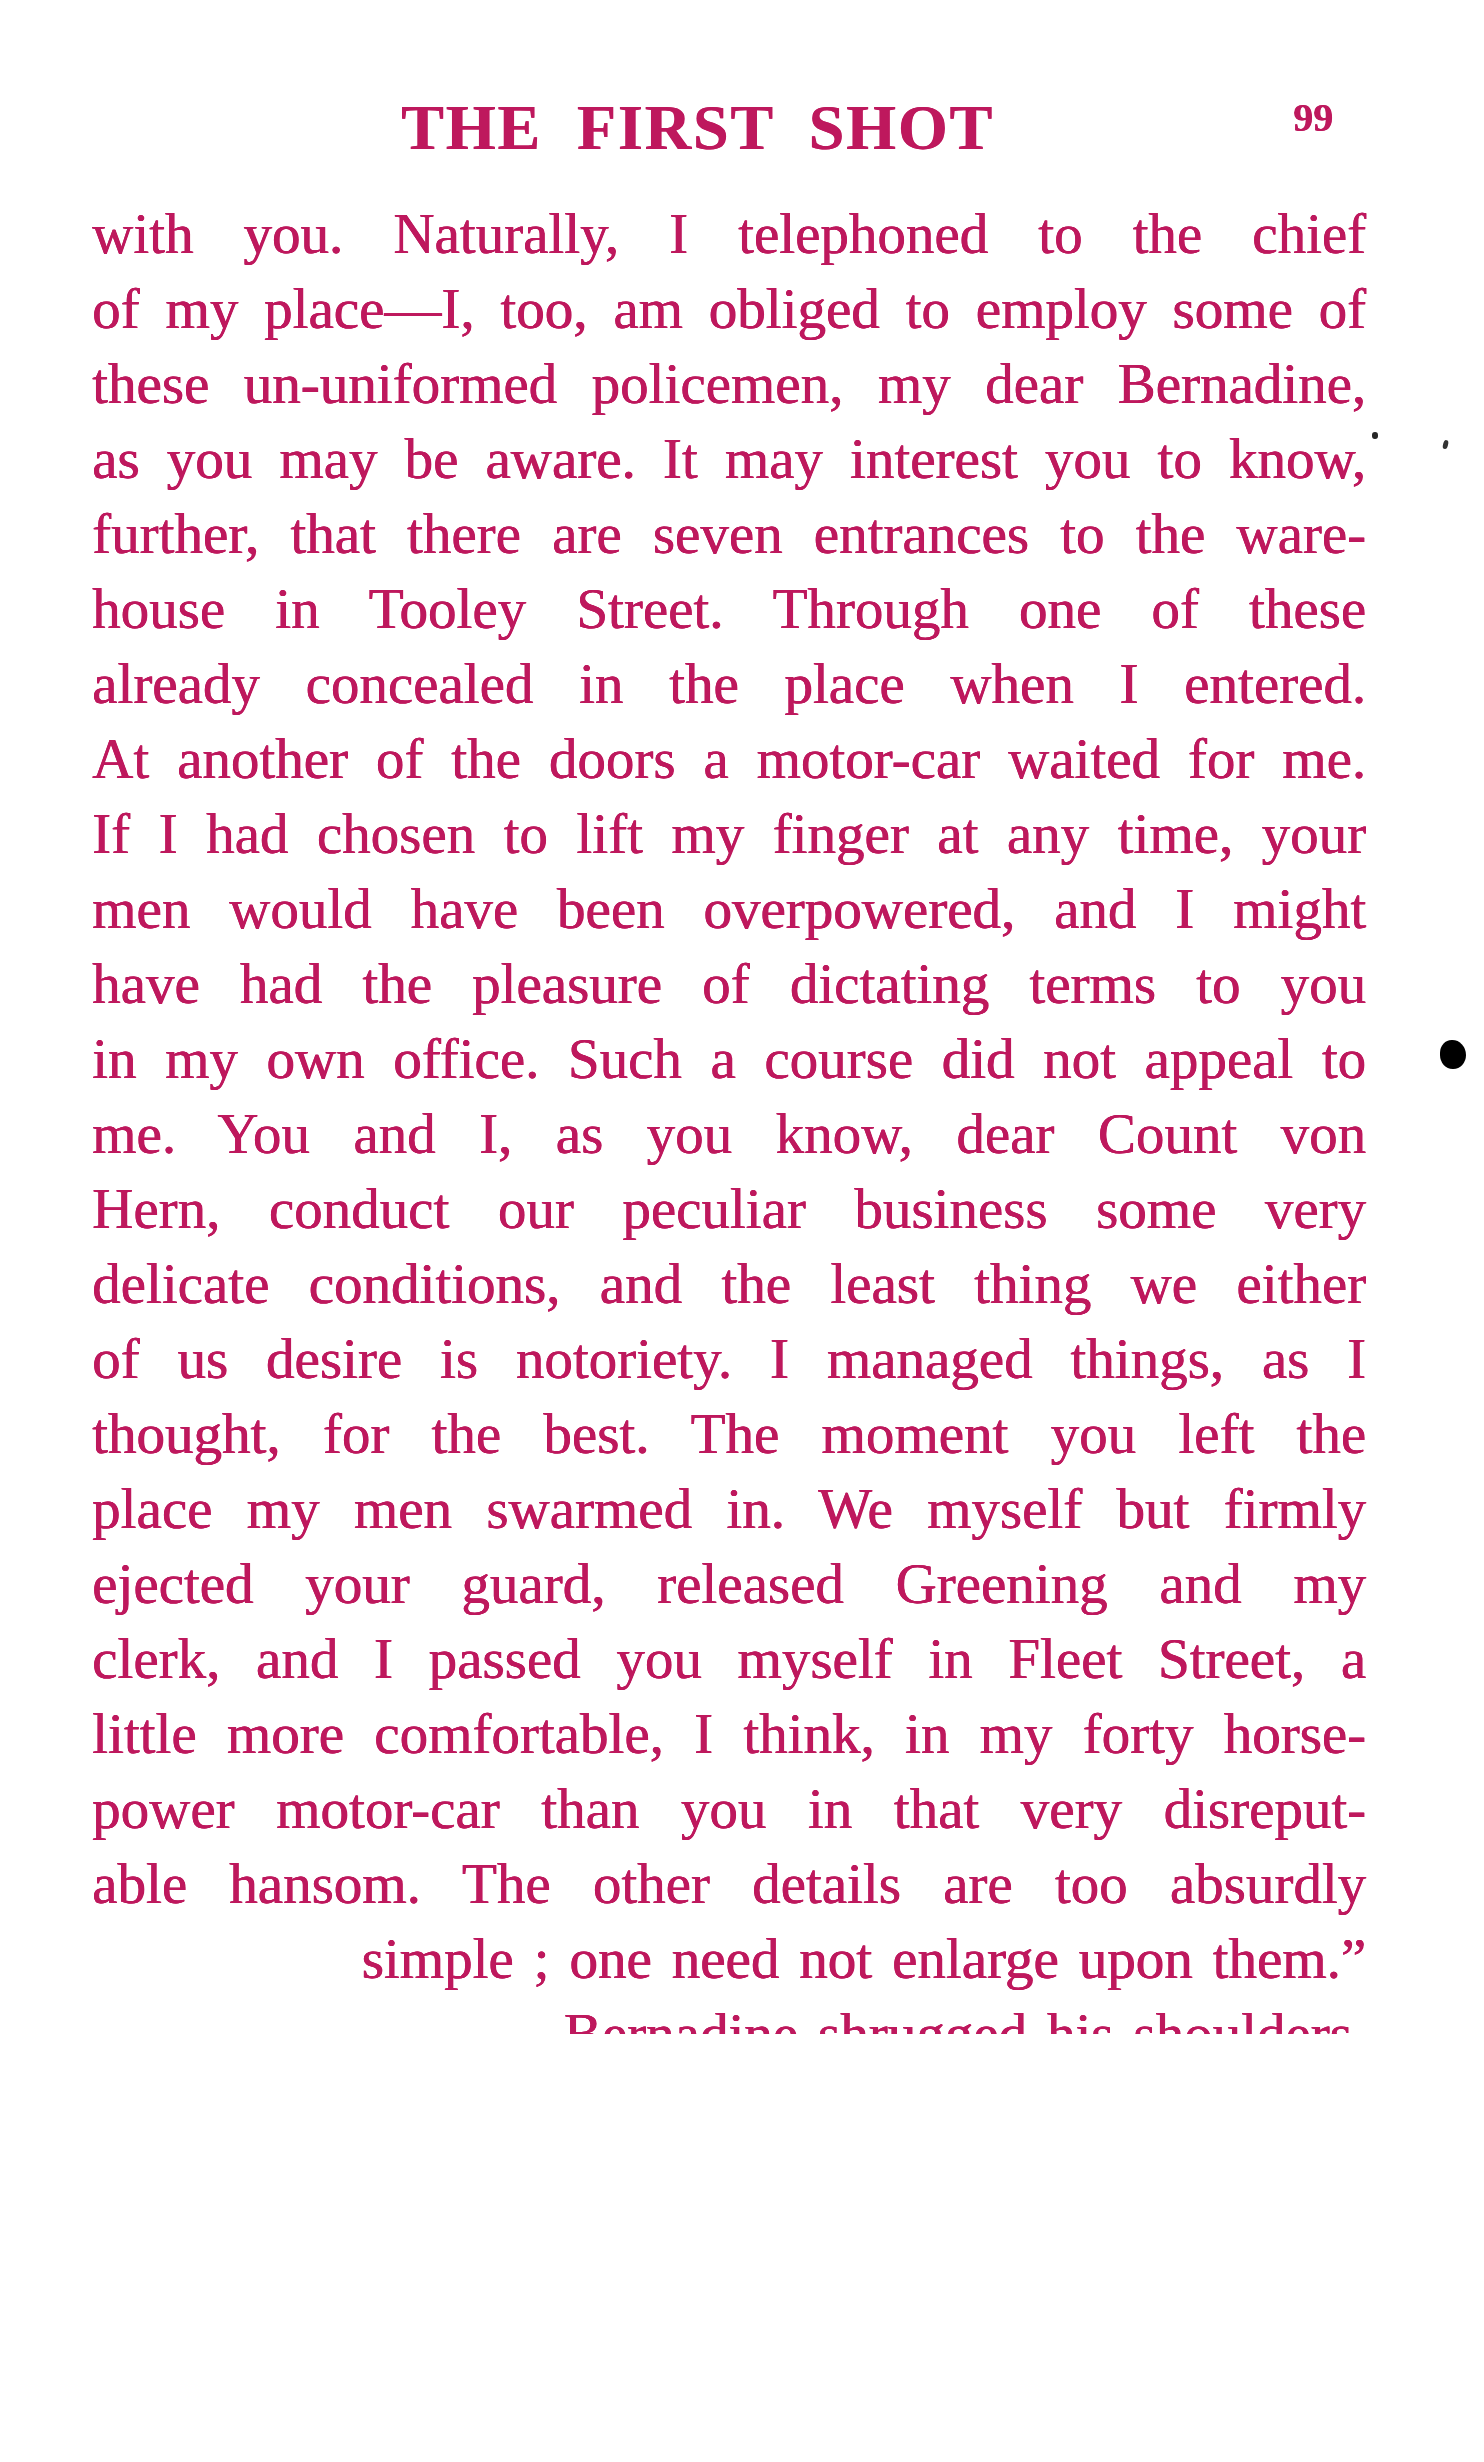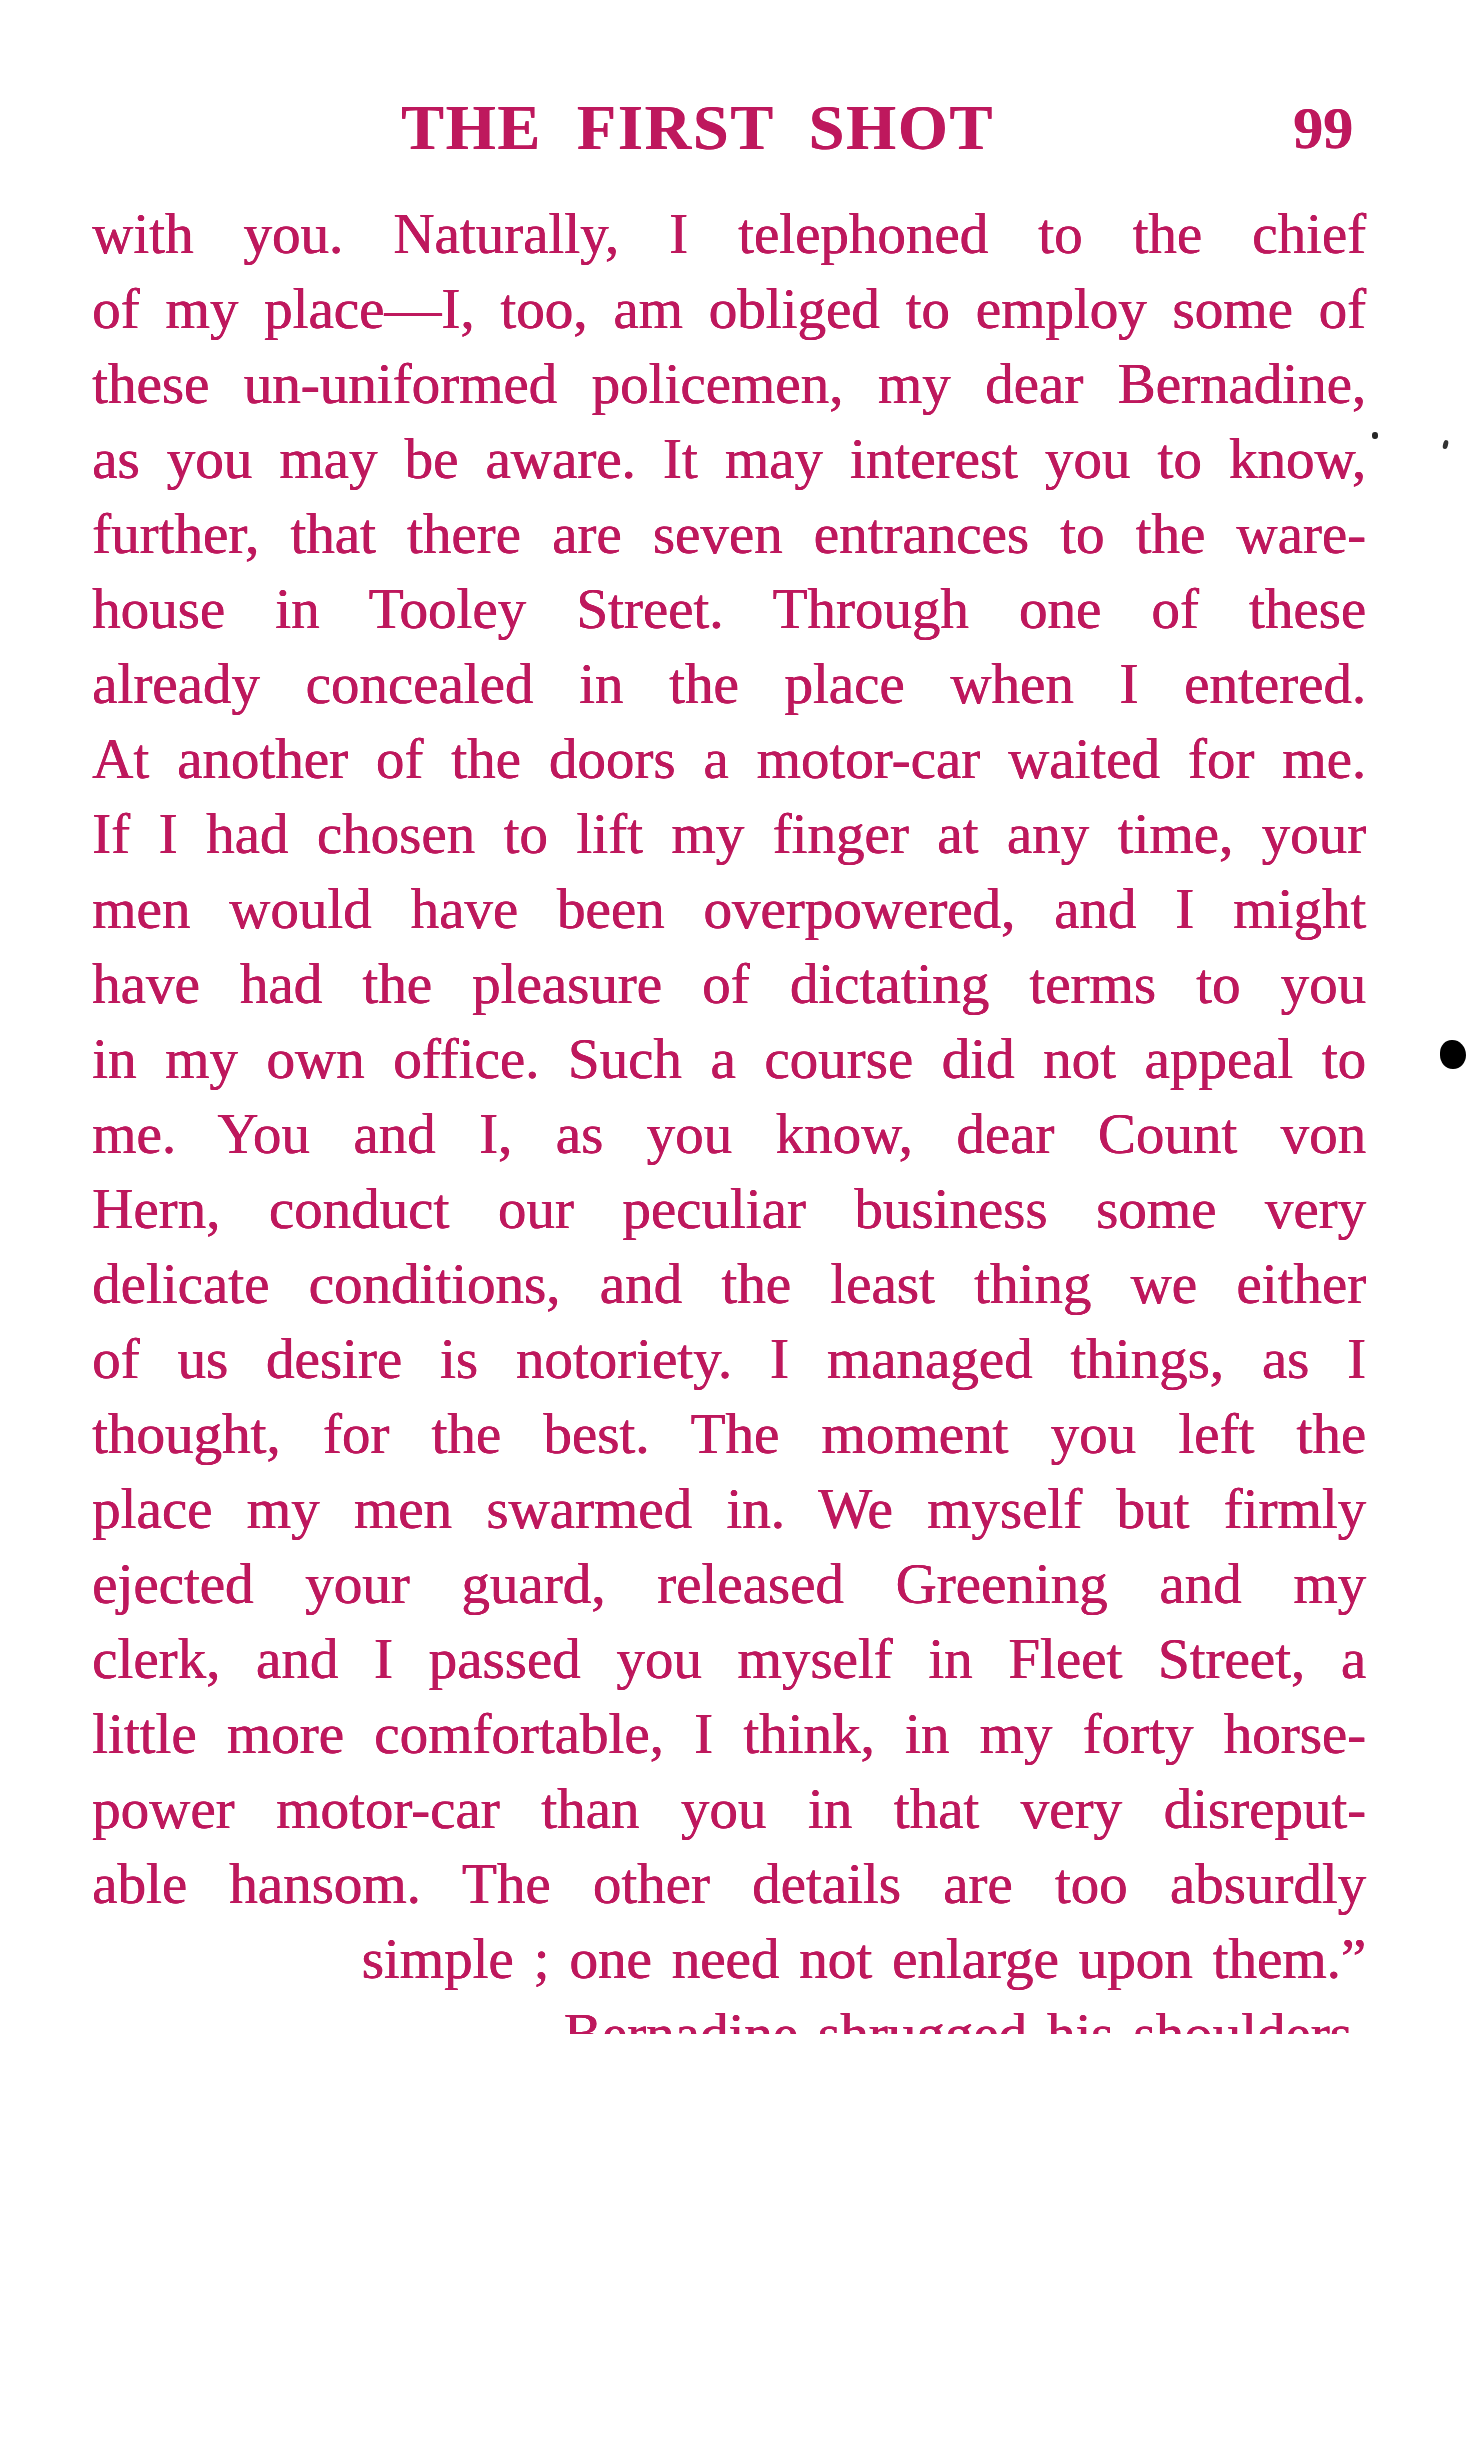--- a/index.html
+++ b/index.html
@@ -25,21 +25,21 @@
     font-weight: bold;
     letter-spacing: 1.9px;
     word-spacing: 17px;
     white-space: nowrap;
     text-shadow: 0.6px 0 0 currentColor;
   }
   .page-number {
     position: absolute;
     top: 94px;
     left: 1293px;
-    font-size: 60px;
+    font-size: 40px;
     font-weight: bold;
     text-shadow: 0.6px 0 0 currentColor;
   }
   
   .body-text {
     position: absolute;
     top: 196px;
     left: 92px;
     width: 1274px;
     font-size: 57px;

